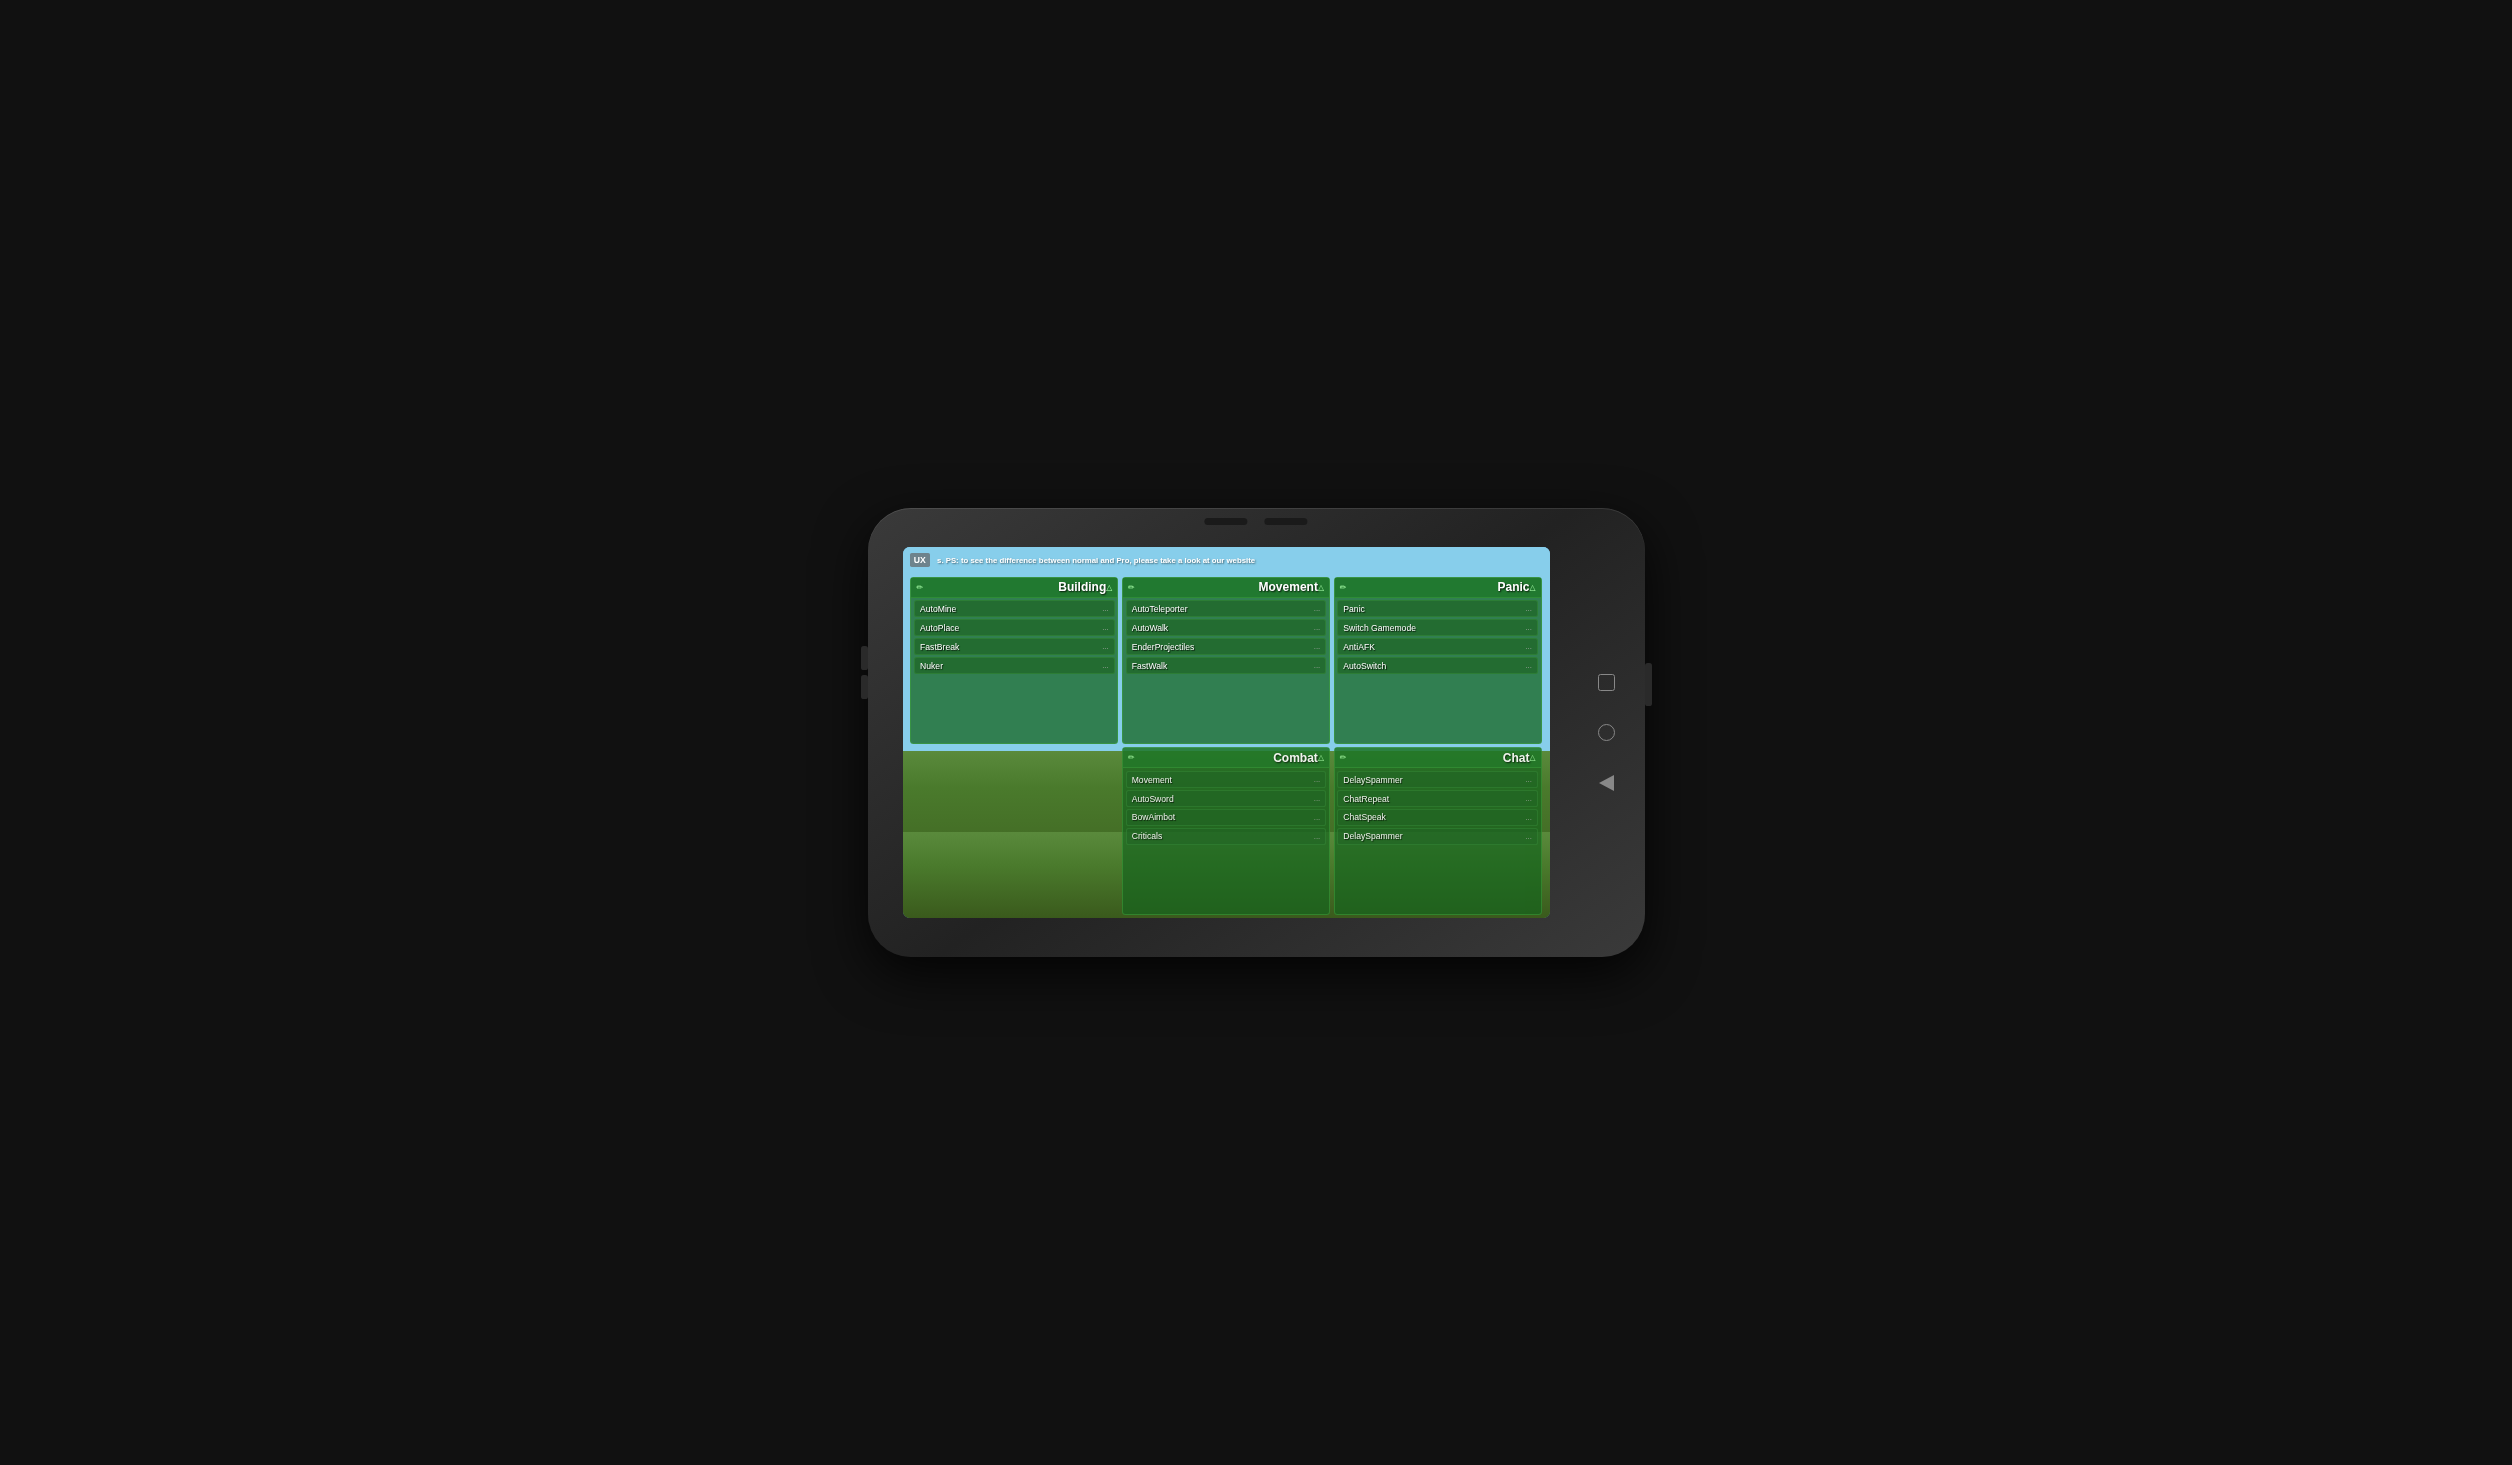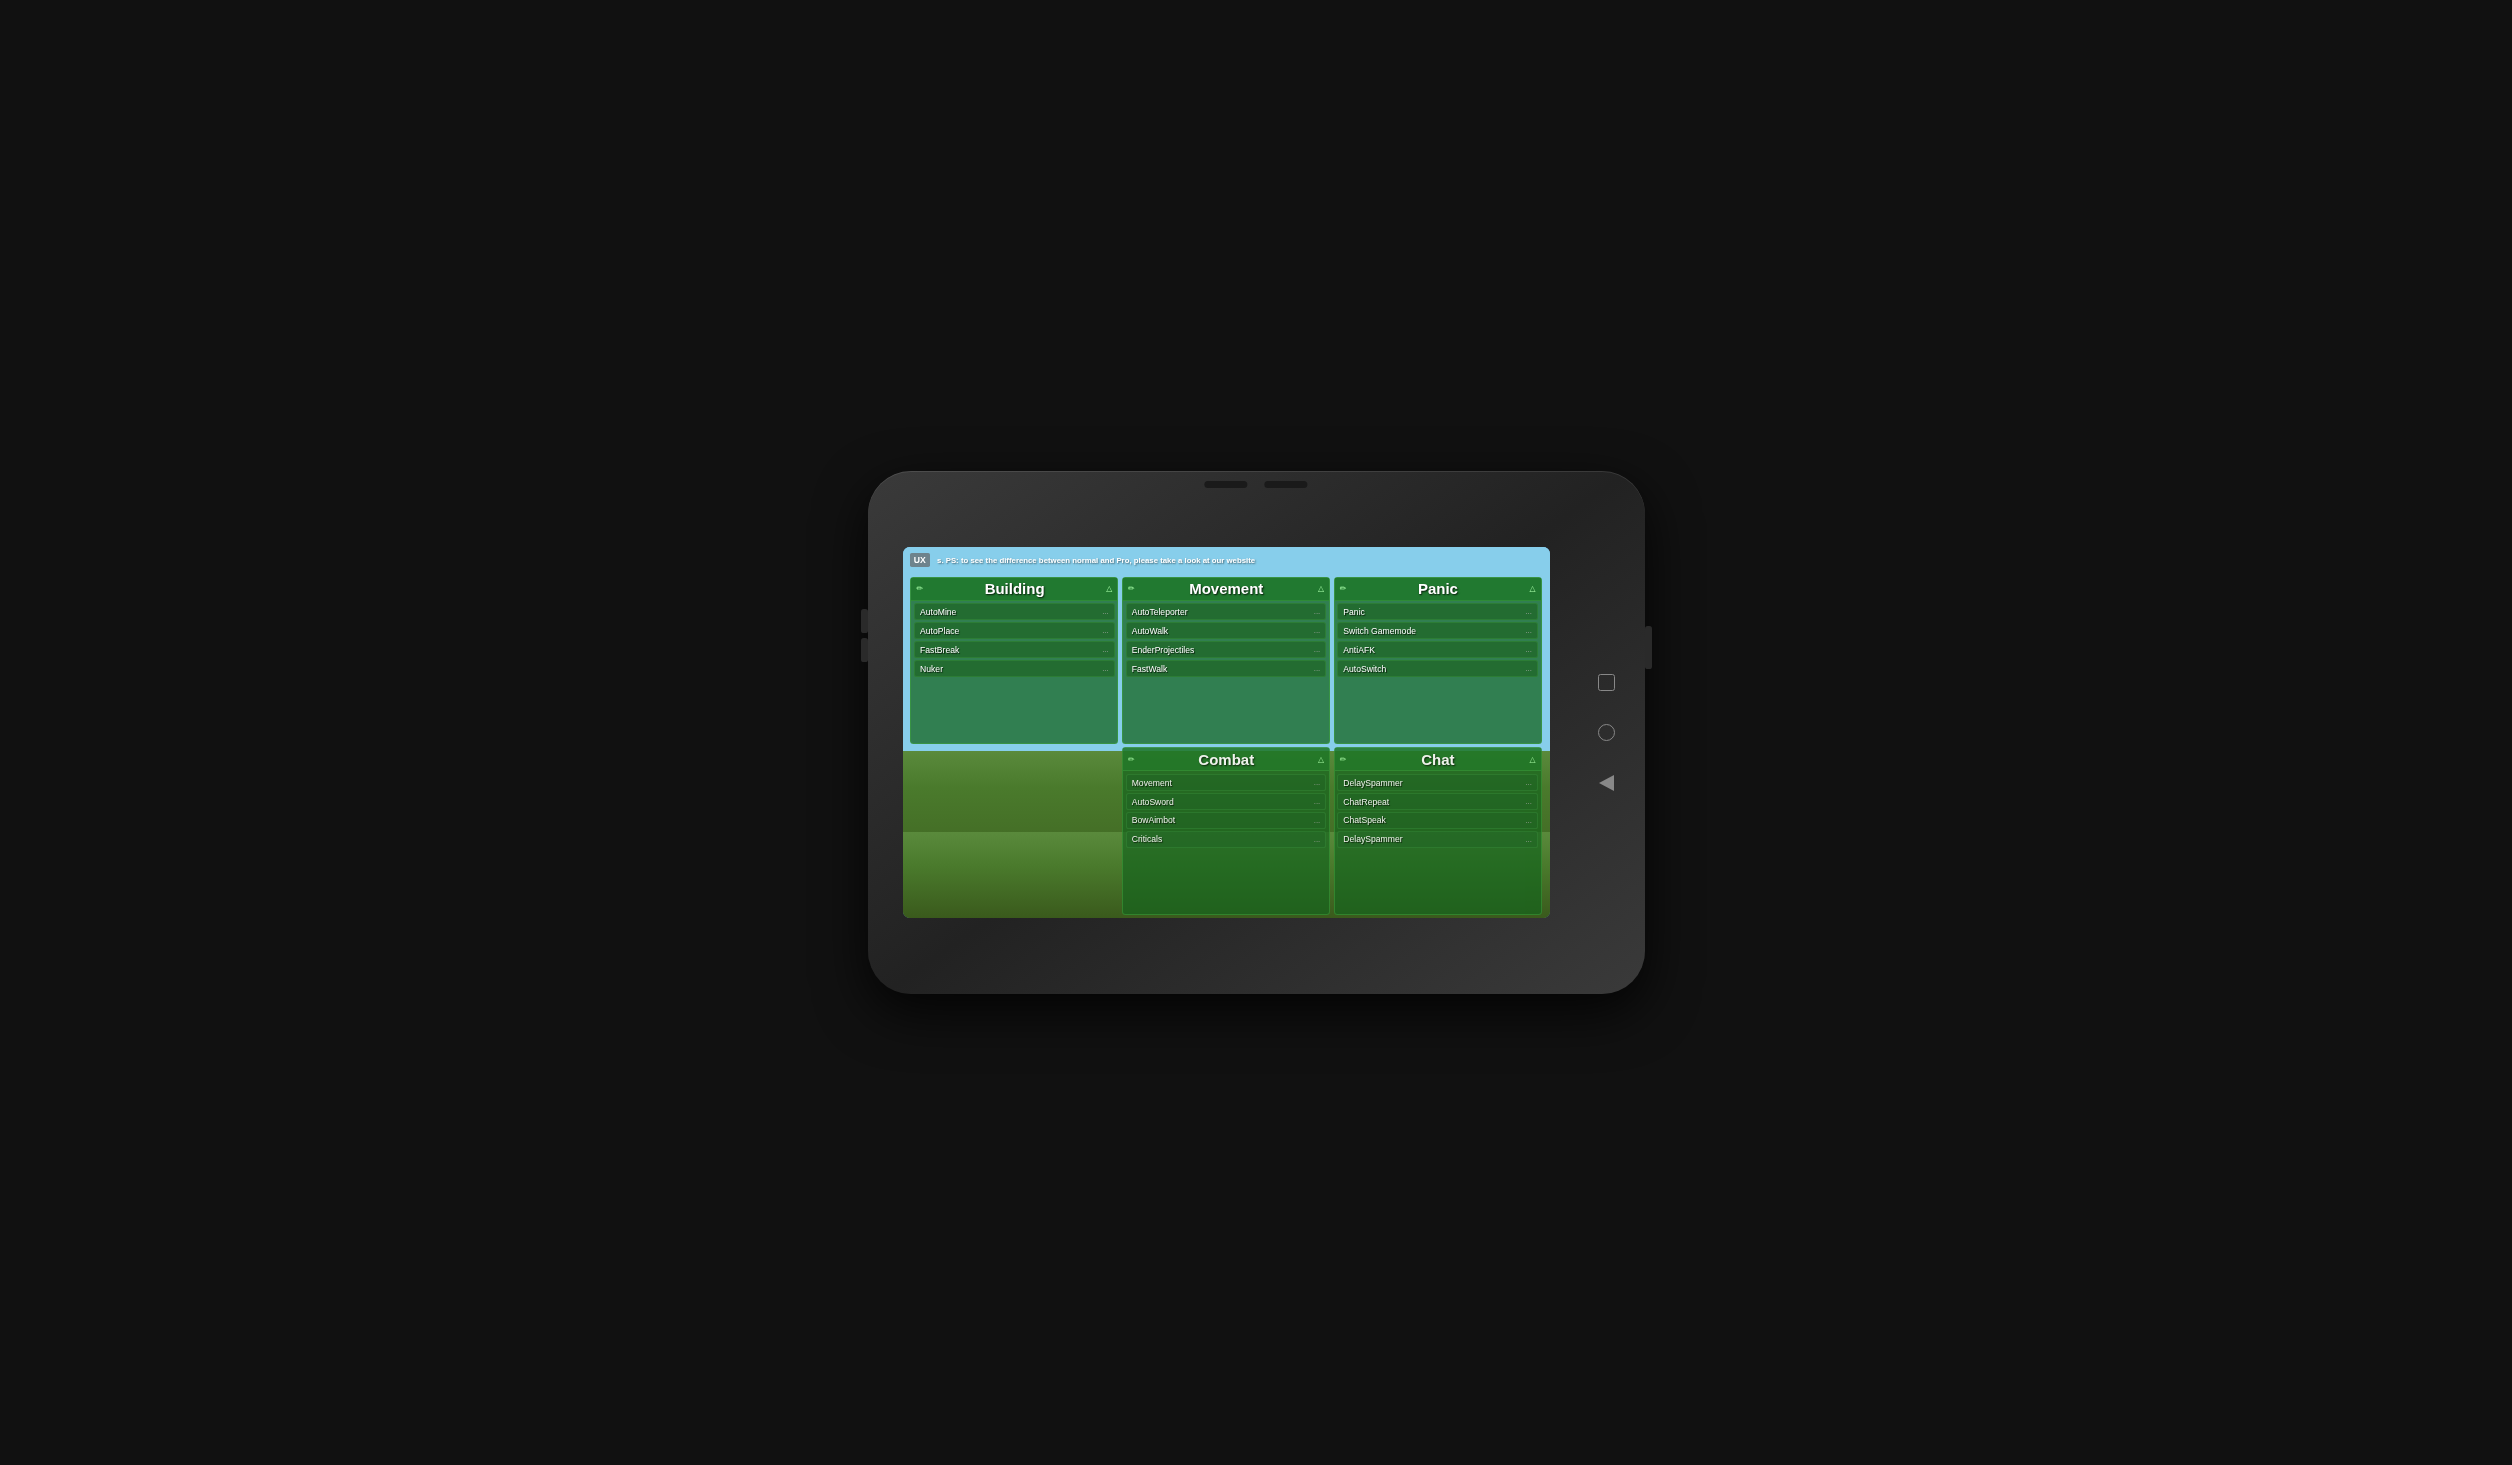--- a/index.html
+++ b/index.html
@@ -7,21 +7,21 @@
       background: #111;
       display: flex;
       justify-content: center;
       align-items: center;
       min-height: 100vh;
       font-family: Arial, sans-serif;
     }
 
     .phone-outer {
       width: 777px;
-      height: 523px;
+      height: 449px;
       background: linear-gradient(145deg, #3a3a3a, #222, #3a3a3a);
       border-radius: 43px;
       position: relative;
       box-shadow: 0 17.3px 52px rgba(0,0,0,0.8), inset 0 0.9px 0 rgba(255,255,255,0.1);
       display: flex;
       align-items: center;
       justify-content: center;
     }
 
     
@@ -179,26 +179,26 @@
       justify-content: space-between;
       padding: 2.6px 5.2px;
       background: rgba(30, 120, 40, 0.8);
       border-bottom: 0.9px solid rgba(60, 160, 60, 0.5);
     }
     .panel-icon {
       font-size: 7.8px;
       color: #aaffaa;
     }
     .panel-title {
-      font-size: 15px;
+      font-size: 12px;
       font-weight: bold;
       color: #fff;
       text-shadow: 0.9px 0.9px 1.7px rgba(0,0,0,0.8);
       flex: 1;
-      text-align: center;
+      text-align: right;
     }
     .panel-arrow {
       font-size: 7.8px;
       color: #aaffaa;
     }
 
     .panel-items {
       display: flex;
       flex-direction: column;
       gap: 1.7px;

